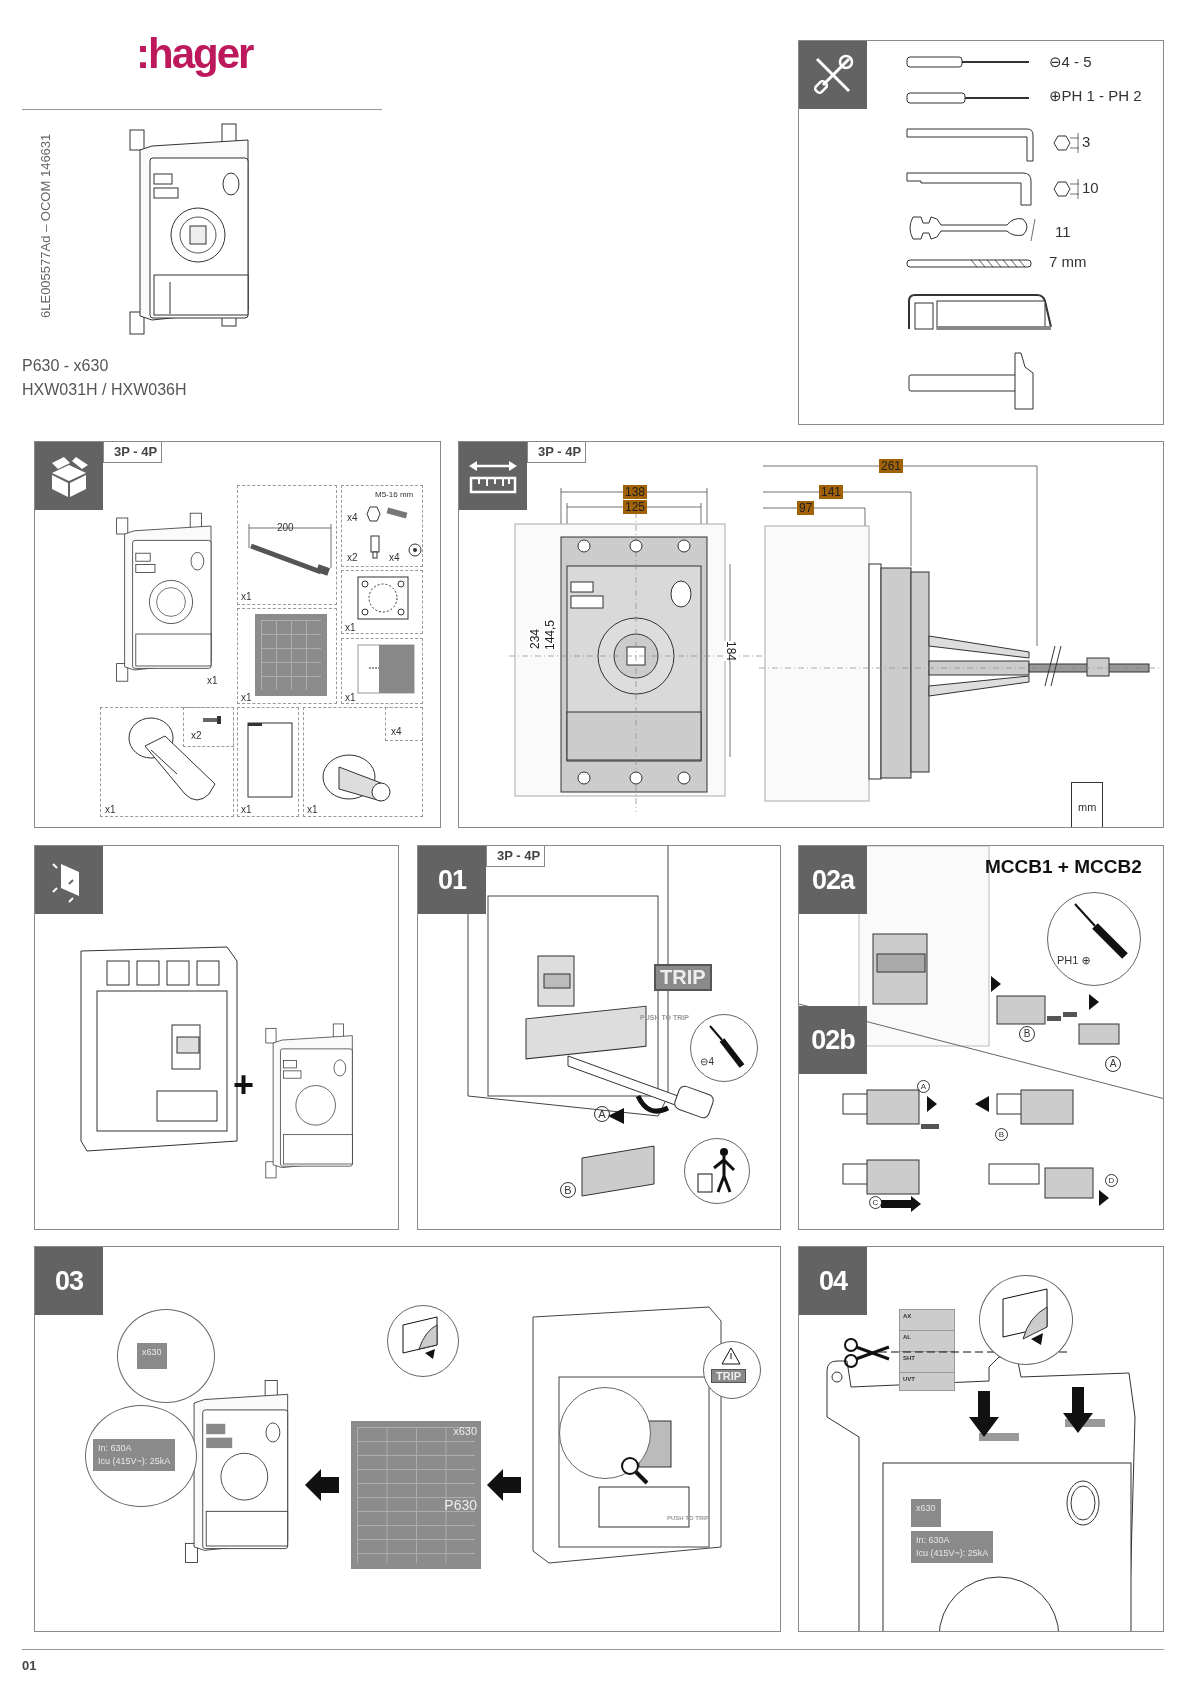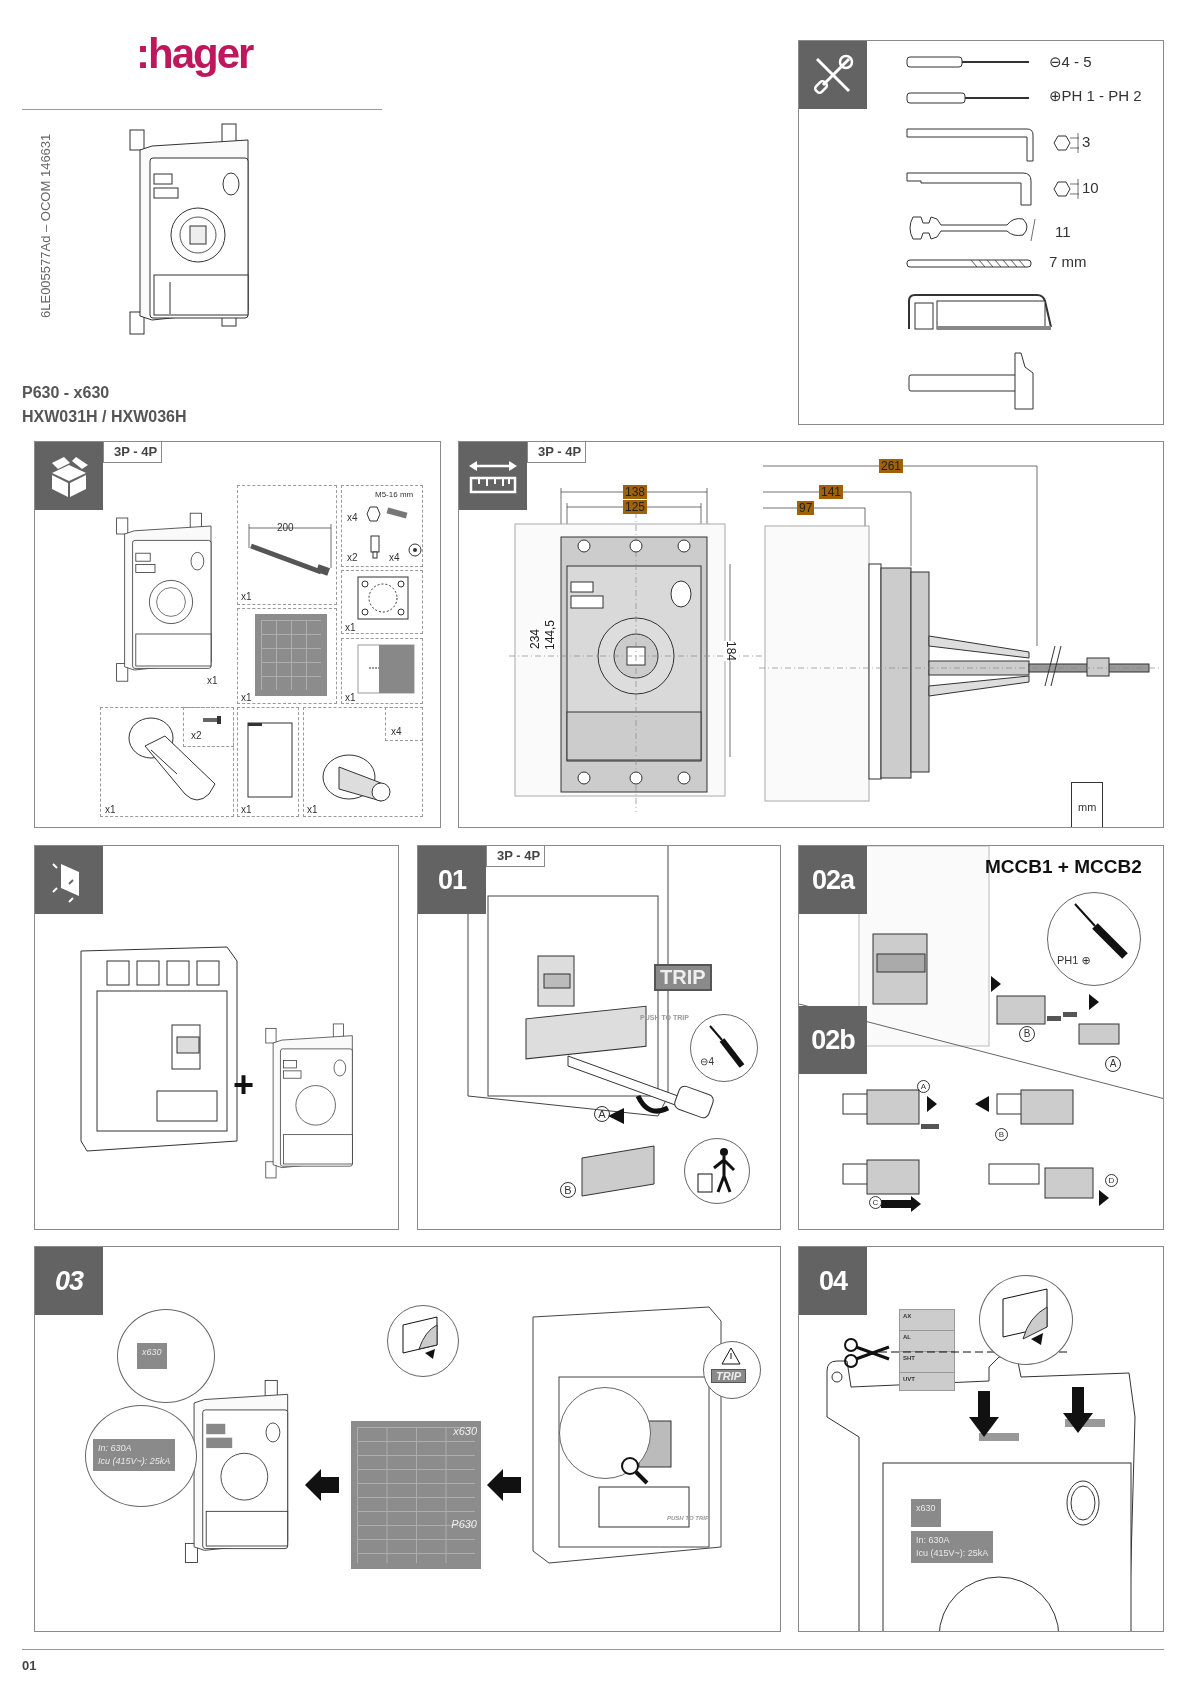--- a/index.html
+++ b/index.html
@@ -4,21 +4,21 @@
 <style>
   html,body{margin:0;padding:0;background:#fff;}
   body{width:1192px;height:1685px;position:relative;overflow:hidden;font-family:"Liberation Sans",sans-serif;color:#333;}
   .abs{position:absolute;}
   .panel{position:absolute;border:1.5px solid #8a8a8a;background:#fff;box-sizing:border-box;overflow:hidden;}
   .badge{position:absolute;left:0;top:0;width:68px;height:68px;background:#636363;color:#fff;display:flex;align-items:center;justify-content:center;font-weight:bold;font-size:27px;letter-spacing:-1px;}
   .tag{position:absolute;top:0;left:68px;border:1.5px solid #8a8a8a;border-top:none;background:#fff;font-weight:bold;font-size:13px;color:#444;padding:2px 4px 3px 10px;}
   .logo{position:absolute;left:136px;top:30px;font-size:42px;font-weight:bold;color:#be185d;letter-spacing:-2px;}
   .hr{position:absolute;background:#9a9a9a;height:1px;}
   .docref{position:absolute;left:38px;top:318px;transform-origin:left top;transform:rotate(-90deg);font-size:13px;color:#666;white-space:nowrap;}
-  .model{position:absolute;left:22px;font-weight:bold;font-size:16px;color:#555;margin-top:27px;}
+  .model{position:absolute;left:22px;font-weight:normal;font-size:16px;color:#555;}
   .tool-lbl{position:absolute;font-size:15px;color:#333;white-space:nowrap;}
   .dim{position:absolute;font-size:12px;color:#222;background:#a16207;padding:0 2px;}
   .dimv{position:absolute;font-size:12px;color:#222;background:#fff;transform:rotate(-90deg);transform-origin:center;}
   .small{font-size:10px;color:#333;}
   .dash{position:absolute;border:1.2px dashed #9a9a9a;box-sizing:border-box;}
   .grey-sheet{position:absolute;background:#8c8c8c;}
   .sheet-grid{position:absolute;inset:6px;background-image:linear-gradient(#bbb 1px,transparent 1px),linear-gradient(90deg,#bbb 1px,transparent 1px);background-size:100% 14px,25% 100%;opacity:.7;}
   .sticker{position:absolute;background:#8a8a8a;color:#e8e8e8;font-size:9px;padding:3px 5px;line-height:13px;white-space:nowrap;}
   .trip{position:absolute;background:#8a8a8a;color:#eee;border:2px solid #555;font-weight:bold;padding:0 4px;}
   .circle{position:absolute;border:1.2px solid #666;border-radius:50%;background:#fff;}
@@ -432,21 +432,21 @@
     </svg>
   <div class="abs small" style="left:70px;top:350px;border:1px solid #333;border-radius:50%;width:11px;height:11px;text-align:center;line-height:11px;font-size:8px;">C</div>
   <svg style="left:188px;top:308px" width="130" height="60">
       <rect x="2" y="10" width="50" height="20" fill="#fff" stroke="#333"></rect>
       <rect x="58" y="14" width="48" height="30" fill="#ccc" stroke="#333"></rect>
       <polygon points="112,36 122,44 112,52" fill="#111"></polygon>
     </svg>
   <div class="abs small" style="left:306px;top:328px;border:1px solid #333;border-radius:50%;width:11px;height:11px;text-align:center;line-height:11px;font-size:8px;">D</div>
 </div>
 
-<div class="panel" style="left:34px;top:1246px;width:747px;height:386px;font-style:italic;">
+<div class="panel" style="left:34px;top:1246px;width:747px;height:386px;">
   <div class="badge">03</div>
   <svg style="left:140px;top:115px" width="130" height="225" viewBox="0 0 150 225">
     <rect x="104" y="4" width="14" height="22" fill="#fff" stroke="#333"></rect>
     <rect x="12" y="192" width="14" height="22" fill="#fff" stroke="#333"></rect>
     <path d="M22 30 L34 26 L130 20 L130 190 L34 200 L22 196 Z" fill="#fafafa" stroke="#333"></path>
     <rect x="32" y="38" width="98" height="160" rx="3" fill="#fff" stroke="#333"></rect>
     <rect x="36" y="54" width="22" height="12" fill="#888"></rect>
     <rect x="36" y="70" width="30" height="12" fill="#888"></rect>
     <ellipse cx="113" cy="64" rx="8" ry="11" fill="#fff" stroke="#333"></ellipse>
     <circle cx="80" cy="115" r="27" fill="#fff" stroke="#333"></circle>
@@ -458,21 +458,21 @@
   <div class="sticker" style="left:58px;top:192px;">
     <div>In: 630A</div>
     <div>Icu (415V~): 25kA</div>
   </div>
   <svg style="left:270px;top:222px" width="36" height="32">
       <polygon points="0,16 16,0 16,8 34,8 34,24 16,24 16,32" fill="#111"></polygon>
     </svg>
   <div class="grey-sheet" style="left:316px;top:174px;width:130px;height:148px;">
       <div class="sheet-grid"></div>
     <div class="abs" style="right:4px;top:4px;color:#eee;font-size:11px;">x630</div>
-    <div class="abs" style="right:4px;top:97px;color:#eee;font-size:11px;">P630</div>
+    <div class="abs" style="right:4px;top:76px;color:#eee;font-size:14px;">P630</div>
   </div>
   <div class="circle" style="left:352px;top:58px;width:70px;height:70px;"></div>
   <svg style="left:364px;top:70px" width="48" height="44">
       <polygon points="4,8 38,0 38,28 4,36" fill="#fff" stroke="#111"></polygon>
       <path d="M20 32 Q26 14 38 8 L38 28 Z" fill="#ccc" stroke="#333"></path>
       <polygon points="26,36 36,32 34,42" fill="#111"></polygon>
     </svg>
   <svg style="left:452px;top:222px" width="36" height="32">
       <polygon points="0,16 16,0 16,8 34,8 34,24 16,24 16,32" fill="#111"></polygon>
     </svg>

